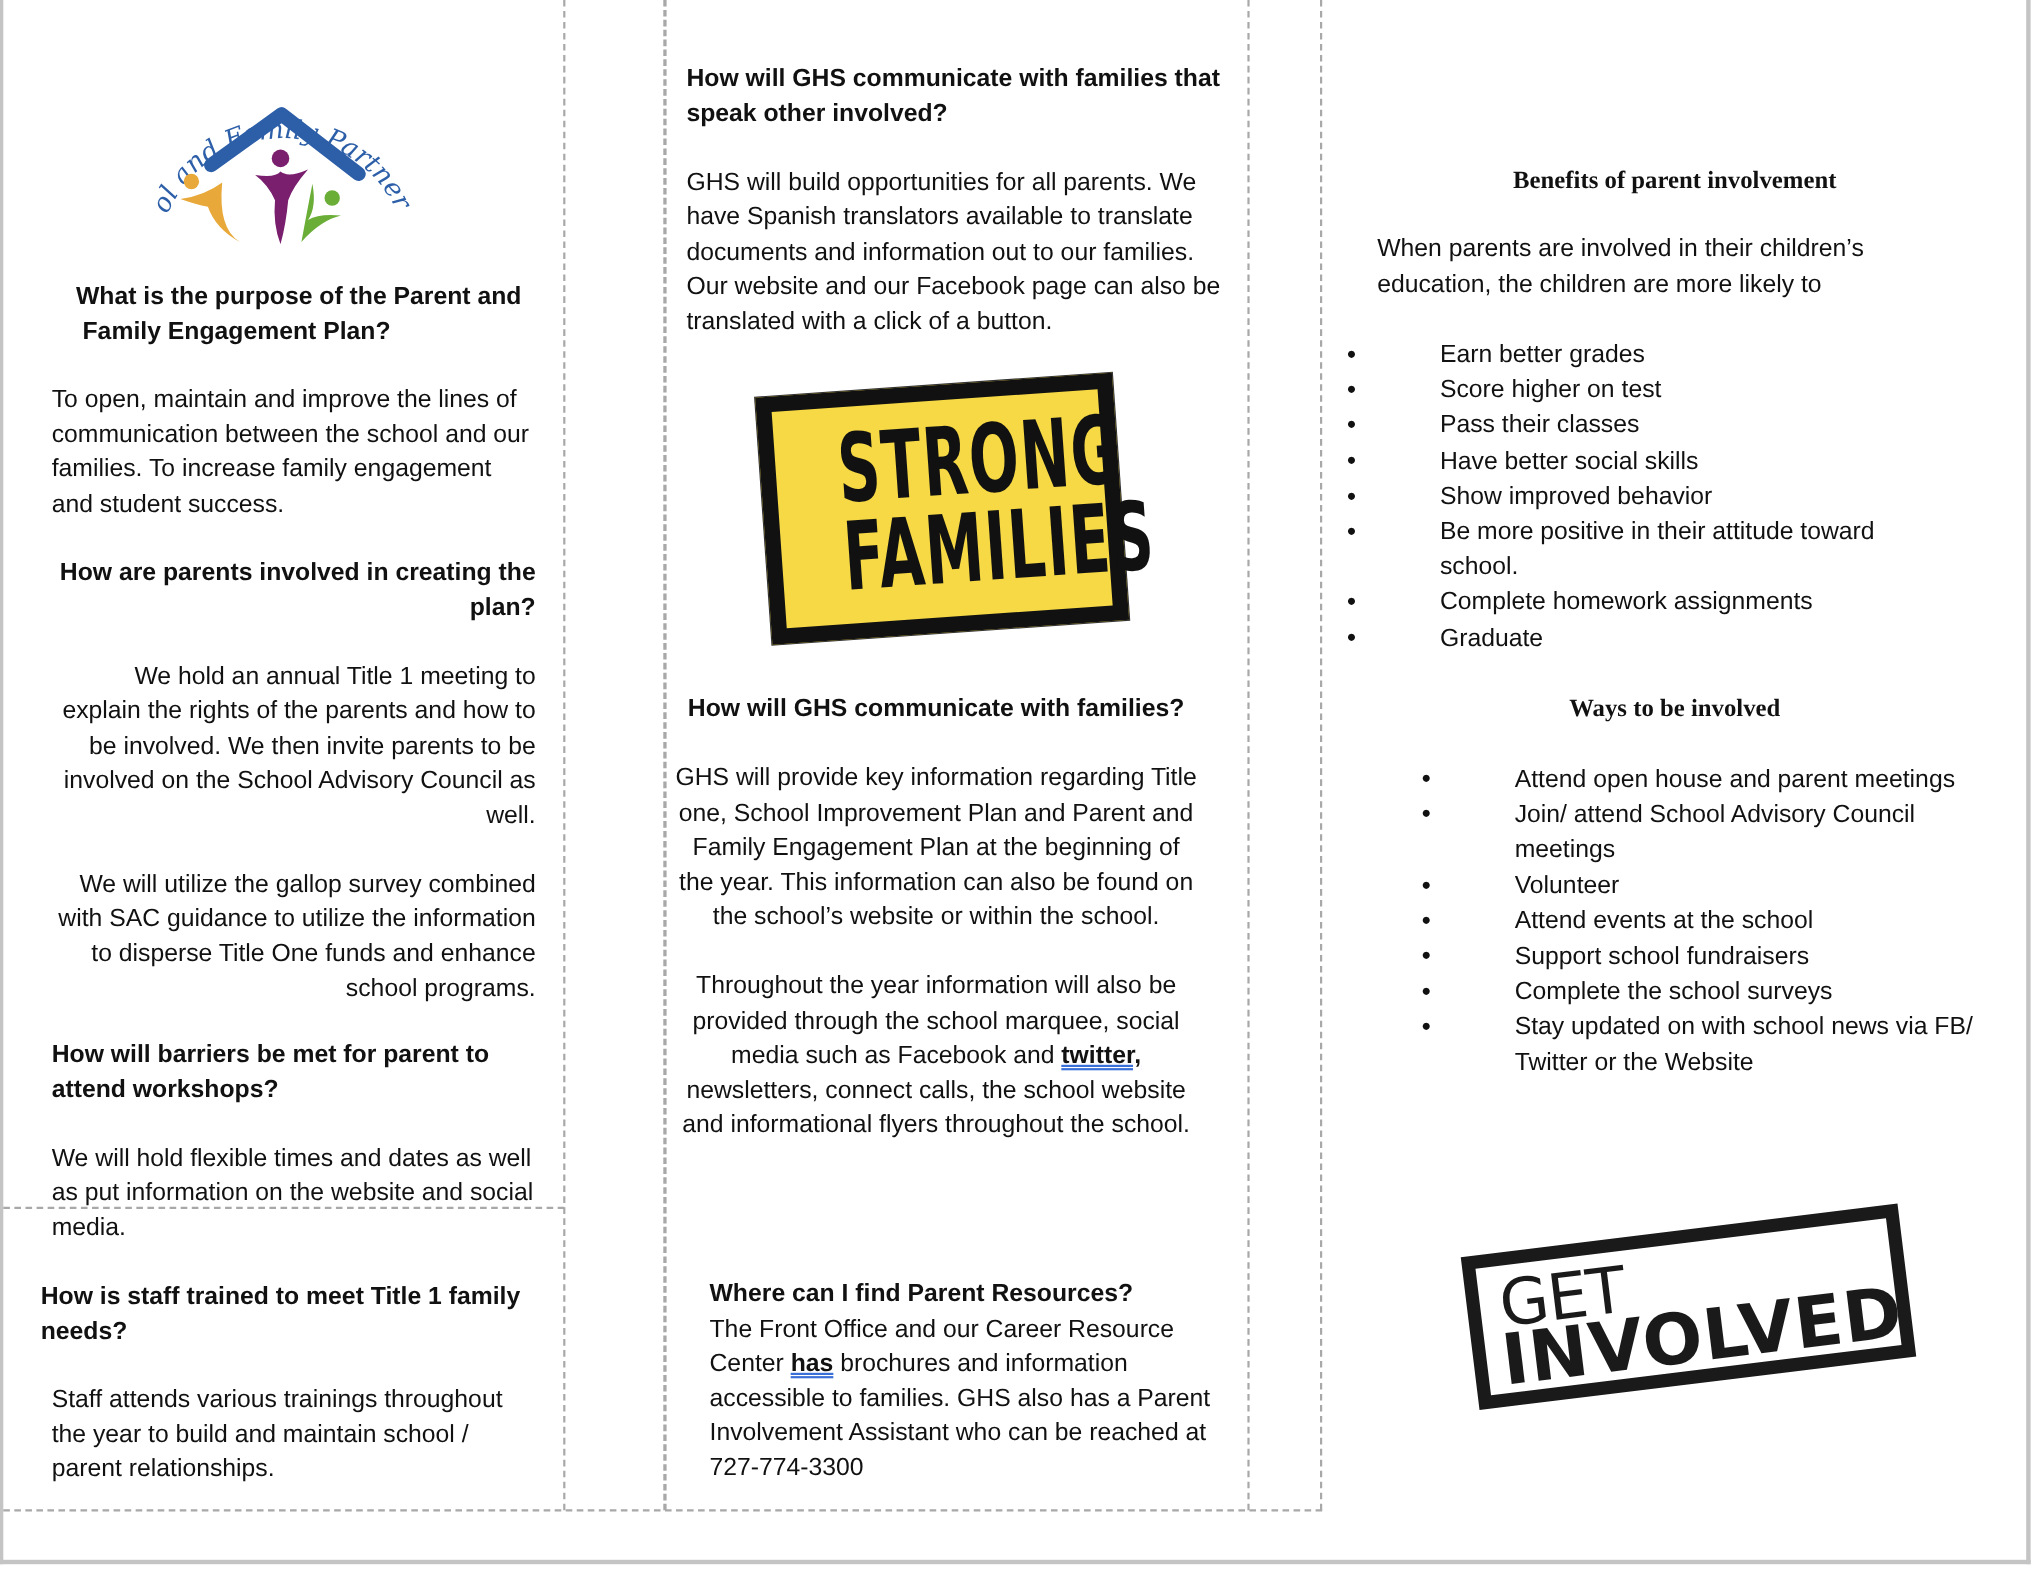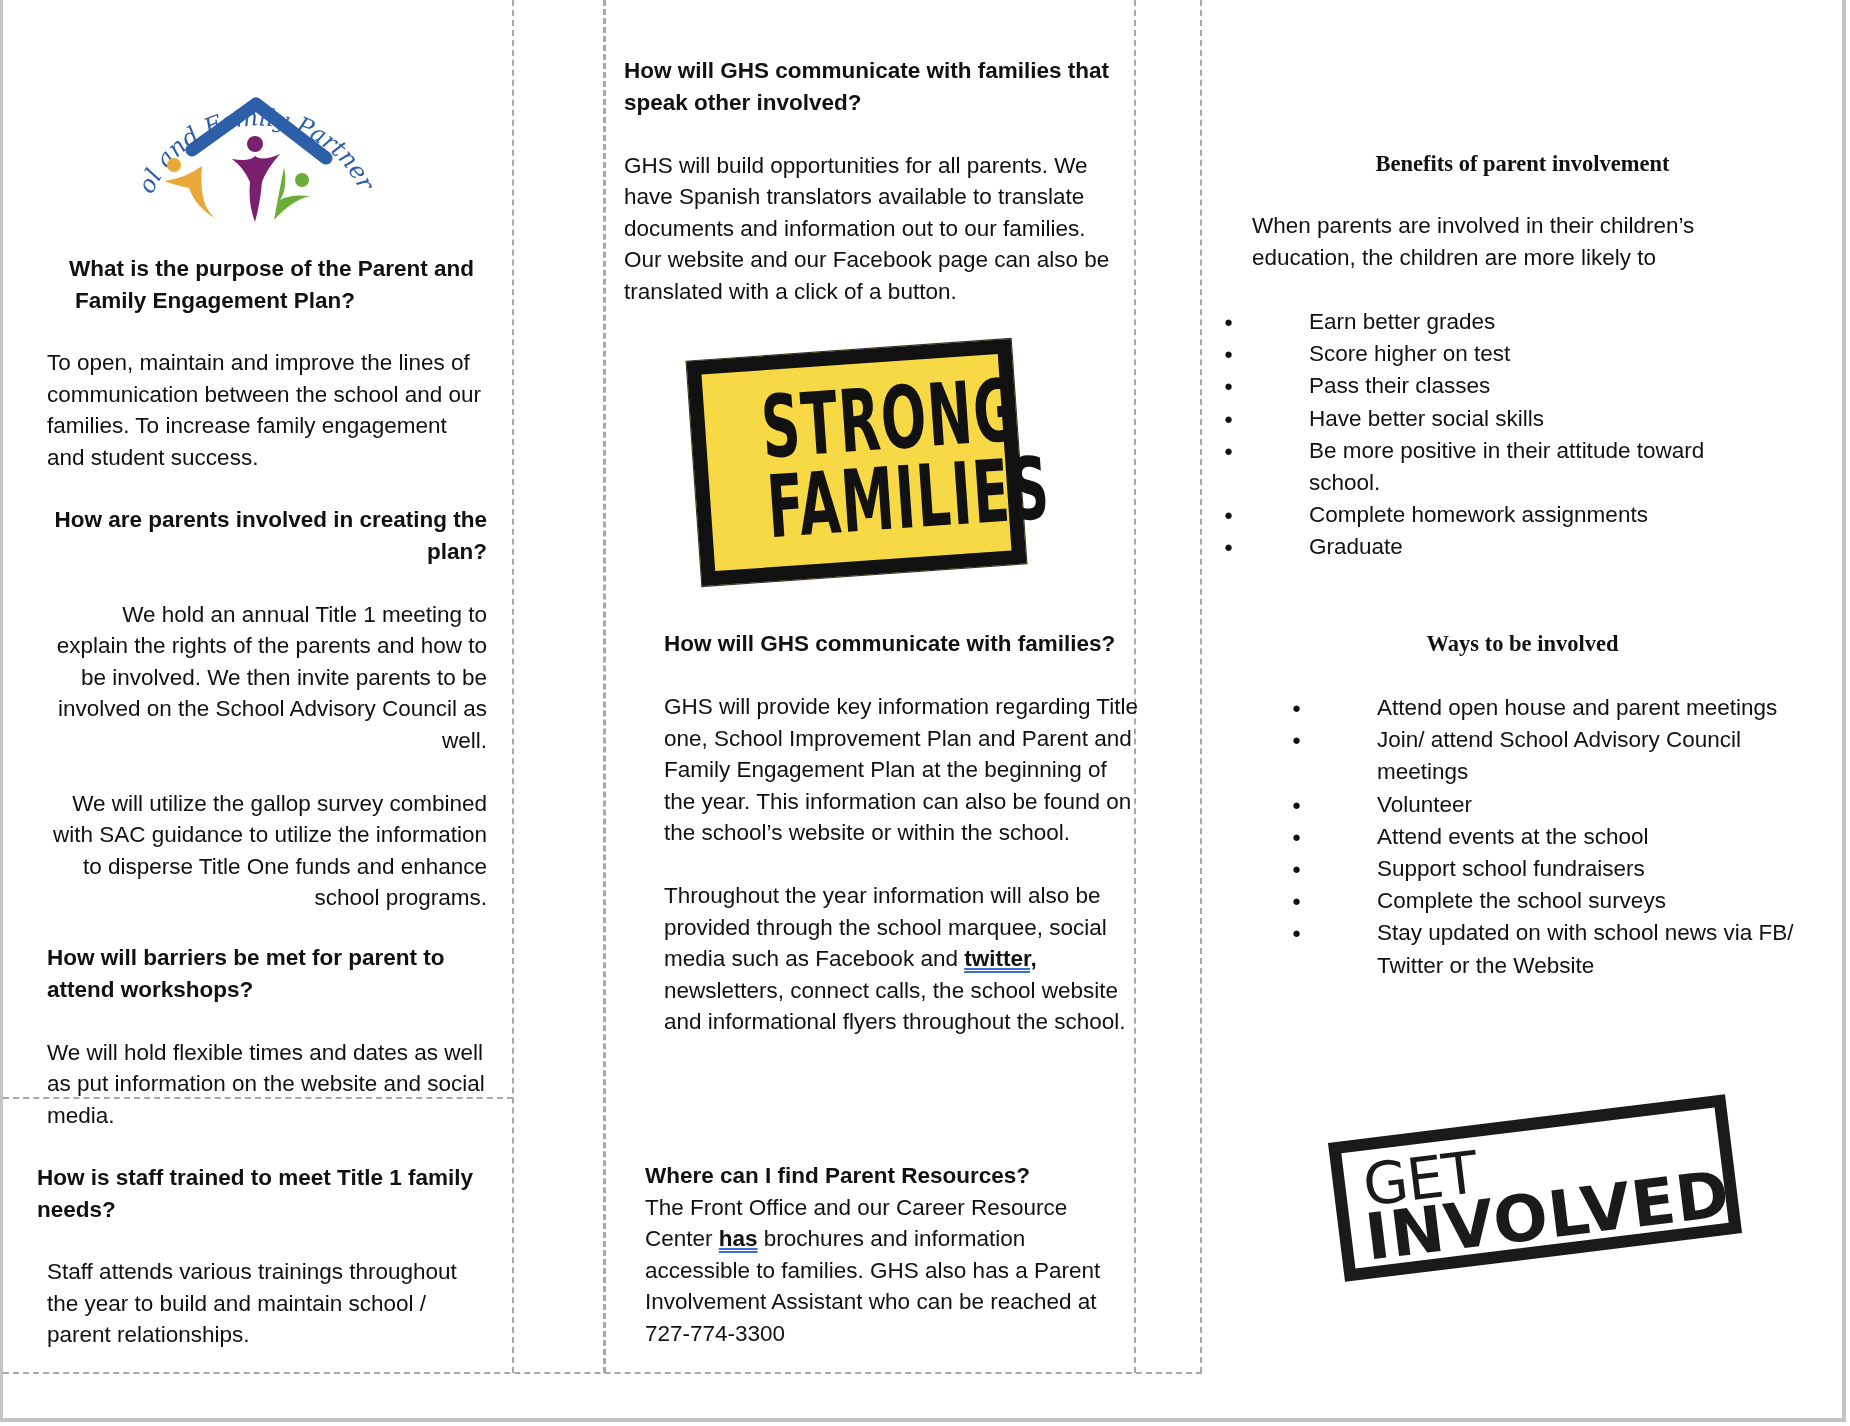--- a/index.html
+++ b/index.html
@@ -88,21 +88,21 @@
   <p class="h">How will GHS communicate with families that speak other involved?</p>
   <div class="gap"></div>
   <p>GHS will build opportunities for all parents.  We have Spanish translators available to translate documents and information out to our families. Our website and our Facebook page can also be translated with a click of a button.</p>
 </div>
 
 <div class="sign">
   <div class="txt t1">STRONG</div>
   <div class="txt t2">FAMILIES</div>
 </div>
 
-<div class="block" style="left:664px; top:628px; width:480px;">
+<div class="block" style="left:611px; top:628px; width:480px;text-align:center;">
   <p class="h">How will GHS communicate with families?</p>
   <div class="gap"></div>
   <p>GHS will provide key information regarding Title one, School Improvement Plan and Parent and Family Engagement Plan at the beginning of the year.  This information can also be found on the school’s website or within the school.</p>
   <div class="gap"></div>
   <p><span>Throughout the year information will also be provided through the school marquee, social media such as Facebook and </span><span class="spell">twitter,</span><span> newsletters, connect calls, the school website and informational flyers throughout the school.</span></p>
 </div>
 
 <div class="block" style="left:645px; top:1160px; width:480px;">
   <p class="h">Where can I find Parent Resources?</p>
   <p><span>The Front Office and our Career Resource Center </span><span class="spell">has</span><span> brochures and information accessible to families.  GHS also has a Parent Involvement Assistant who can be reached at 727-774-3300</span></p>
@@ -113,20 +113,21 @@
 </div>
 <div class="block" style="left:1252px; top:210px; width:490px;">
   <p>When parents are involved in their children’s education, the children are more likely to</p>
 </div>
 <div class="block" style="left:1224px; top:306px; width:500px;">
   <ul class="b" id="benefitsList">
       <li>Earn better grades</li>
       <li>Score higher on test</li>
       <li>Pass their classes</li>
       <li>Have better social skills</li>
+      <li>Show improved behavior</li>
       <li>Be more positive in their attitude toward school.</li>
       <li>Complete homework assignments</li>
       <li>Graduate</li>
     </ul>
 </div>
 
 <div class="block center" style="left:1230px; top:628px; width:585px;">
   <p class="h">Ways to be involved</p>
 </div>
 <div class="block" style="left:1292px; top:692px; width:505px;">

